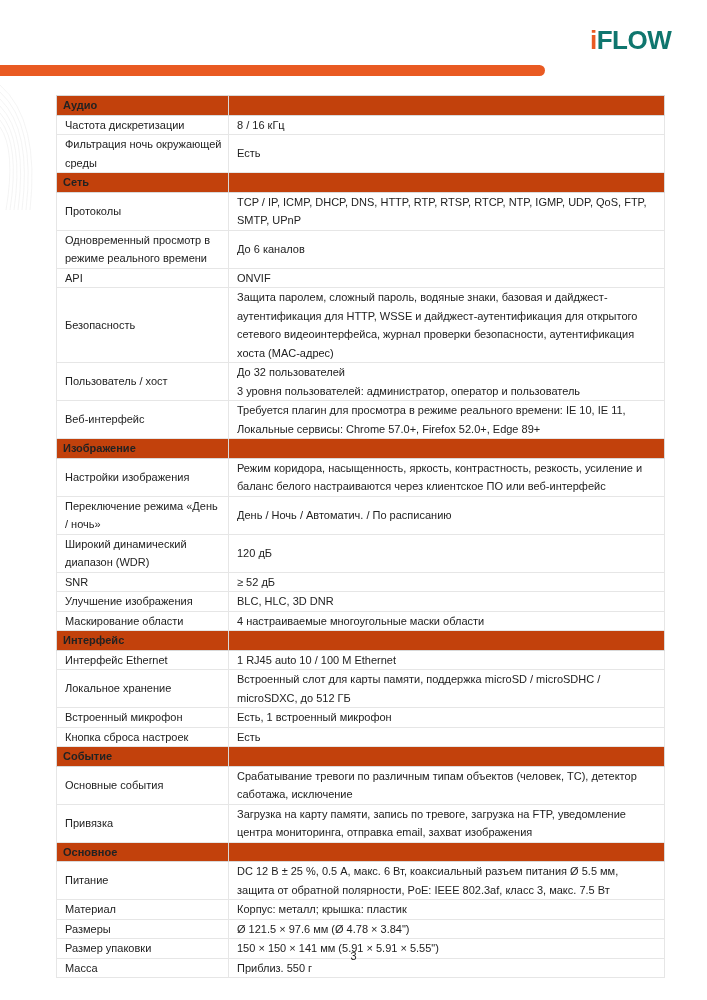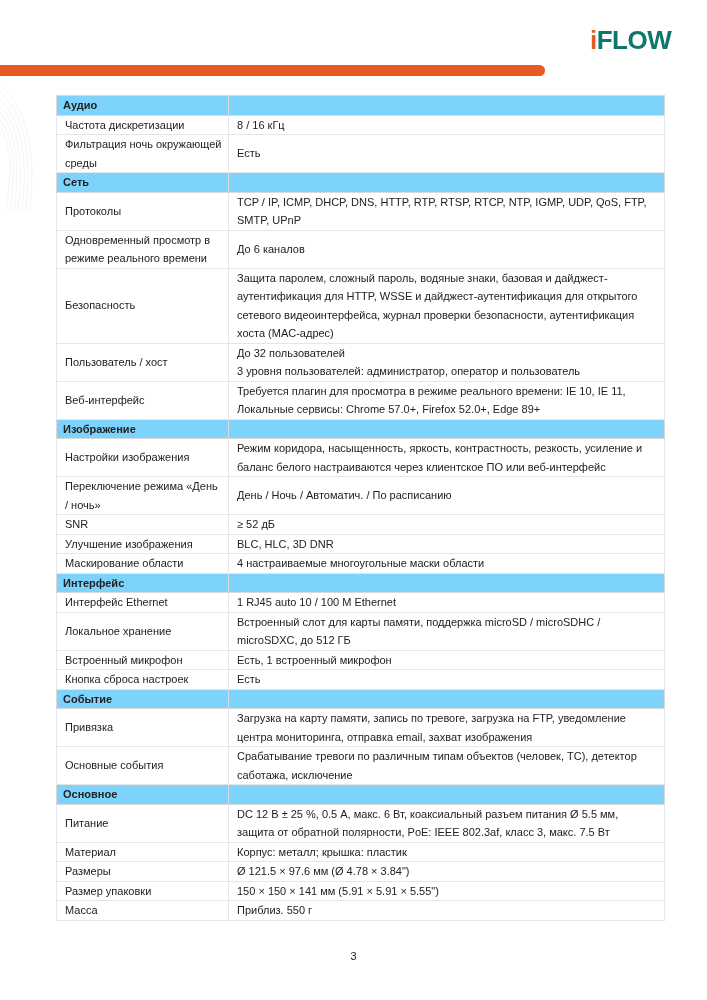--- a/index.html
+++ b/index.html
@@ -9,21 +9,21 @@
           font-family: "Liberation Sans", sans-serif; font-weight: bold; font-size: 26px; letter-spacing: -0.5px; line-height: 26px; }
   .logo .i { color: #e95a22; }
   .logo .rest { color: #0f766e; }
   .orange-bar { position: absolute; left: 0; top: 65px; width: 545px; height: 11px; background: #e95a22;
                 border-radius: 0 6px 6px 0; }
   .deco { position: absolute; left: 0; top: 80px; width: 60px; height: 130px; }
   table.spec { position: absolute; left: 56px; top: 95px; width: 608px; border-collapse: collapse; table-layout: fixed; font-size: 11px; }
   table.spec col.c1 { width: 172px; }
   table.spec col.c2 { width: 436px; }
   table.spec td { border: 1px solid #e6e6e6; padding: 0 6px; vertical-align: middle; line-height: 18.5px; }
-  table.spec tr.section td { background: #7dd3fc; font-weight: bold; height: 18px; border-color: #d9d9d9; }
+  table.spec tr.section td { background: #c2410c; font-weight: bold; height: 18px; border-color: #d9d9d9; }
   table.spec tr.row td { height: 18px; padding-left: 8px; }
   .pagenum { position: absolute; left: 0; width: 707px; top: 950px; text-align: center; font-size: 11px; color: #222; }
 </style>
 </head>
 <body>
 
 <div class="logo">
   <span class="i">i</span>
     <span class="rest">FLOW</span>
 </div>
@@ -74,20 +74,26 @@
           <div>TCP / IP, ICMP, DHCP, DNS, HTTP, RTP, RTSP, RTCP, NTP, IGMP, UDP, QoS, FTP, SMTP, UPnP</div>
         </td>
       </tr>
       <tr class="row">
         <td>Одновременный просмотр в режиме реального времени</td>
         <td>
           <div>До 6 каналов</div>
         </td>
       </tr>
       <tr class="row">
+        <td>API</td>
+        <td>
+          <div>ONVIF</div>
+        </td>
+      </tr>
+      <tr class="row">
         <td>Безопасность</td>
         <td>
           <div>Защита паролем, сложный пароль, водяные знаки, базовая и дайджест-аутентификация для HTTP, WSSE и дайджест-аутентификация для открытого сетевого видеоинтерфейса, журнал проверки безопасности, аутентификация хоста (MAC-адрес)</div>
         </td>
       </tr>
       <tr class="row">
         <td>Пользователь / хост</td>
         <td>
           <div>До 32 пользователей</div>
           <div>3 уровня пользователей: администратор, оператор и пользователь</div>
@@ -110,20 +116,26 @@
           <div>Режим коридора, насыщенность, яркость, контрастность, резкость, усиление и баланс белого настраиваются через клиентское ПО или веб-интерфейс</div>
         </td>
       </tr>
       <tr class="row">
         <td>Переключение режима «День / ночь»</td>
         <td>
           <div>День / Ночь / Автоматич. / По расписанию</div>
         </td>
       </tr>
       <tr class="row">
+        <td>Широкий динамический диапазон (WDR)</td>
+        <td>
+          <div>120 дБ</div>
+        </td>
+      </tr>
+      <tr class="row">
         <td>SNR</td>
         <td>
           <div>≥ 52 дБ</div>
         </td>
       </tr>
       <tr class="row">
         <td>Улучшение изображения</td>
         <td>
           <div>BLC, HLC, 3D DNR</div>
         </td>
@@ -160,29 +172,29 @@
         <td>Кнопка сброса настроек</td>
         <td>
           <div>Есть</div>
         </td>
       </tr>
       <tr class="section">
         <td>Событие</td>
         <td></td>
       </tr>
       <tr class="row">
+        <td>Основные события</td>
+        <td>
+          <div>Срабатывание тревоги по различным типам объектов (человек, ТС), детектор саботажа, исключение</div>
+        </td>
+      </tr>
+      <tr class="row">
         <td>Привязка</td>
         <td>
           <div>Загрузка на карту памяти, запись по тревоге, загрузка на FTP, уведомление центра мониторинга, отправка email, захват изображения</div>
-        </td>
-      </tr>
-      <tr class="row">
-        <td>Основные события</td>
-        <td>
-          <div>Срабатывание тревоги по различным типам объектов (человек, ТС), детектор саботажа, исключение</div>
         </td>
       </tr>
       <tr class="section">
         <td>Основное</td>
         <td></td>
       </tr>
       <tr class="row">
         <td>Питание</td>
         <td>
           <div>DC 12 В ± 25 %, 0.5 А, макс. 6 Вт, коаксиальный разъем питания Ø 5.5 мм, защита от обратной полярности, PoE: IEEE 802.3af, класс 3, макс. 7.5 Вт</div>

